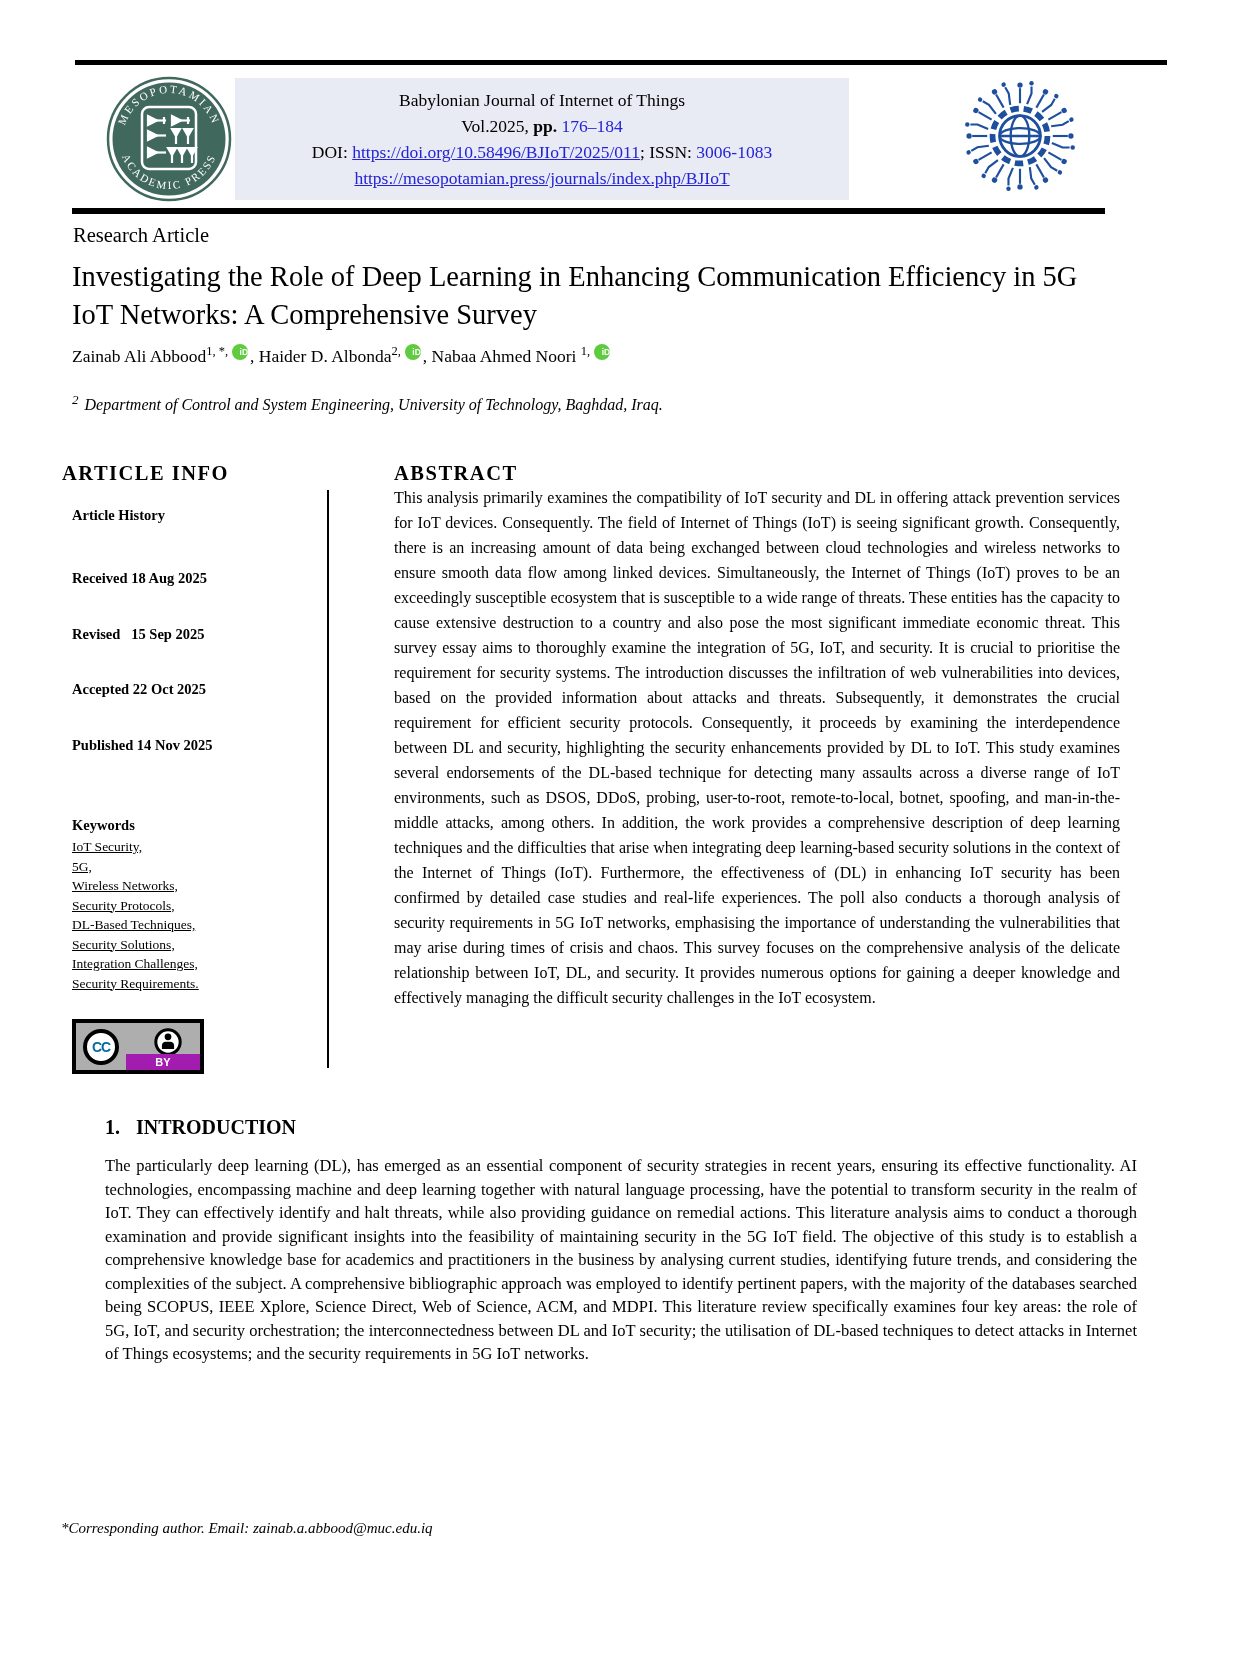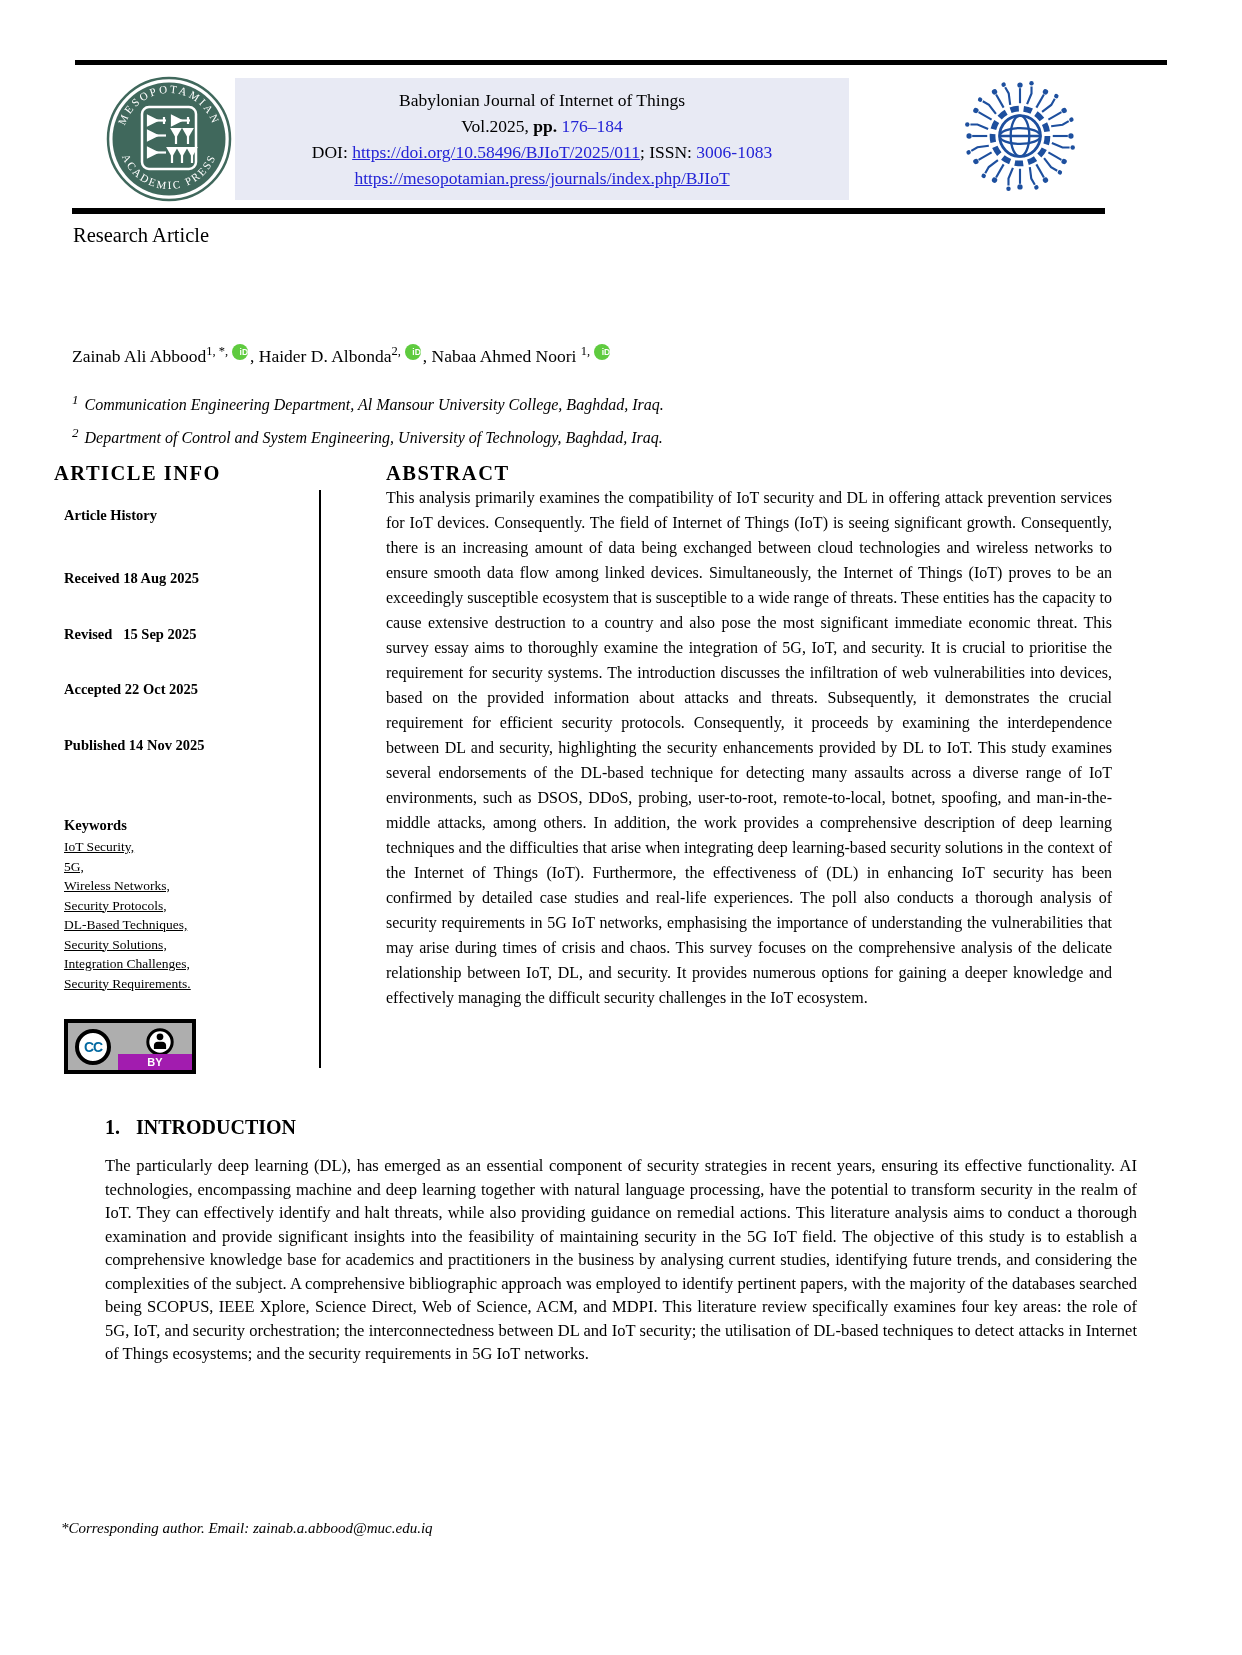--- a/index.html
+++ b/index.html
@@ -26,21 +26,21 @@
   .authors sup { font-size:12.5px; }
   .orcid { display:inline-block; width:16px; height:16px; border-radius:50%;
            background:#5fcb3f; color:#fff; font-family:"Liberation Sans",sans-serif;
            font-size:8.5px; font-weight:bold; line-height:16px; text-align:right;
            vertical-align:super; margin:0 2px 0 4px; cursor:pointer; }
   .affiliations { position:absolute; left:72px; top:392px; font-size:16px; font-style:italic; }
   .affiliation { margin-bottom:11px; }
   .affiliation sup { font-size:13px; margin-right:6px; }
 
   
-  .info-abstract { position:absolute; left:54px; top:462px; width:1058px; display:flex; align-items:stretch;gap:44px; }
+  .info-abstract { position:absolute; left:62px; top:462px; width:1058px; display:flex; align-items:stretch;gap:44px; }
   .article-info { flex:0 0 208px; }
   .col-divider { width:2px; background:#000; margin:28px 0 6px 13px; }
   .abstract { flex:1; margin-left:21px; }
 
   .col-heading { font-size:20.5px; font-weight:bold; letter-spacing:1.5px; }
   .info-sub { padding-left:10px; }
   .history-heading { font-weight:bold; font-size:14.5px; margin-top:22px; }
   .history-list { margin-top:8px; font-size:14.5px; line-height:18.5px; white-space:pre;font-weight:bold; }
   .keywords-heading { font-weight:bold; font-size:14.5px; margin-top:26px; }
   .keywords-list { margin-top:3px; font-size:13.5px; line-height:19.5px;text-decoration:underline; }
@@ -144,27 +144,27 @@
       <use href="#ray" xlink:href="#ray" transform="rotate(270,70,70)"></use>
       <use href="#ray" xlink:href="#ray" transform="rotate(300,70,70)"></use>
       <use href="#ray" xlink:href="#ray" transform="rotate(330,70,70)"></use>
     </svg>
   </div>
 
   <div class="mid-rule"></div>
 
   <div class="article-type">Research Article</div>
 
+  <h1 class="paper-title">Investigating the Role of Deep Learning in Enhancing Communication Efficiency in 5G IoT Networks: A Comprehensive Survey</h1>
 
   <div class="authors">
     <span><span>Zainab Ali Abbood</span><sup>1, *,</sup><span class="orcid">iD</span></span><span>, </span><span><span>Haider D. Albonda</span><sup>2,</sup><span class="orcid">iD</span></span><span>, </span><span><span>Nabaa Ahmed Noori </span><sup>1,</sup><span class="orcid">iD</span></span>
   </div>
 
   <div class="affiliations">
-    <div class="affiliation"><sup>1</sup><span>Communication Engineering Department, Al Mansour University College, Baghdad, Iraq.</span></div>
     <div class="affiliation"><sup>2</sup><span>Department of Control and System Engineering, University of Technology, Baghdad, Iraq.</span></div>
   </div>
 
   <div class="info-abstract">
 
     <aside class="article-info">
       <div class="col-heading">ARTICLE INFO</div>
       <div class="info-sub">
         <div class="history-heading">Article History</div>
         <div class="history-list">

